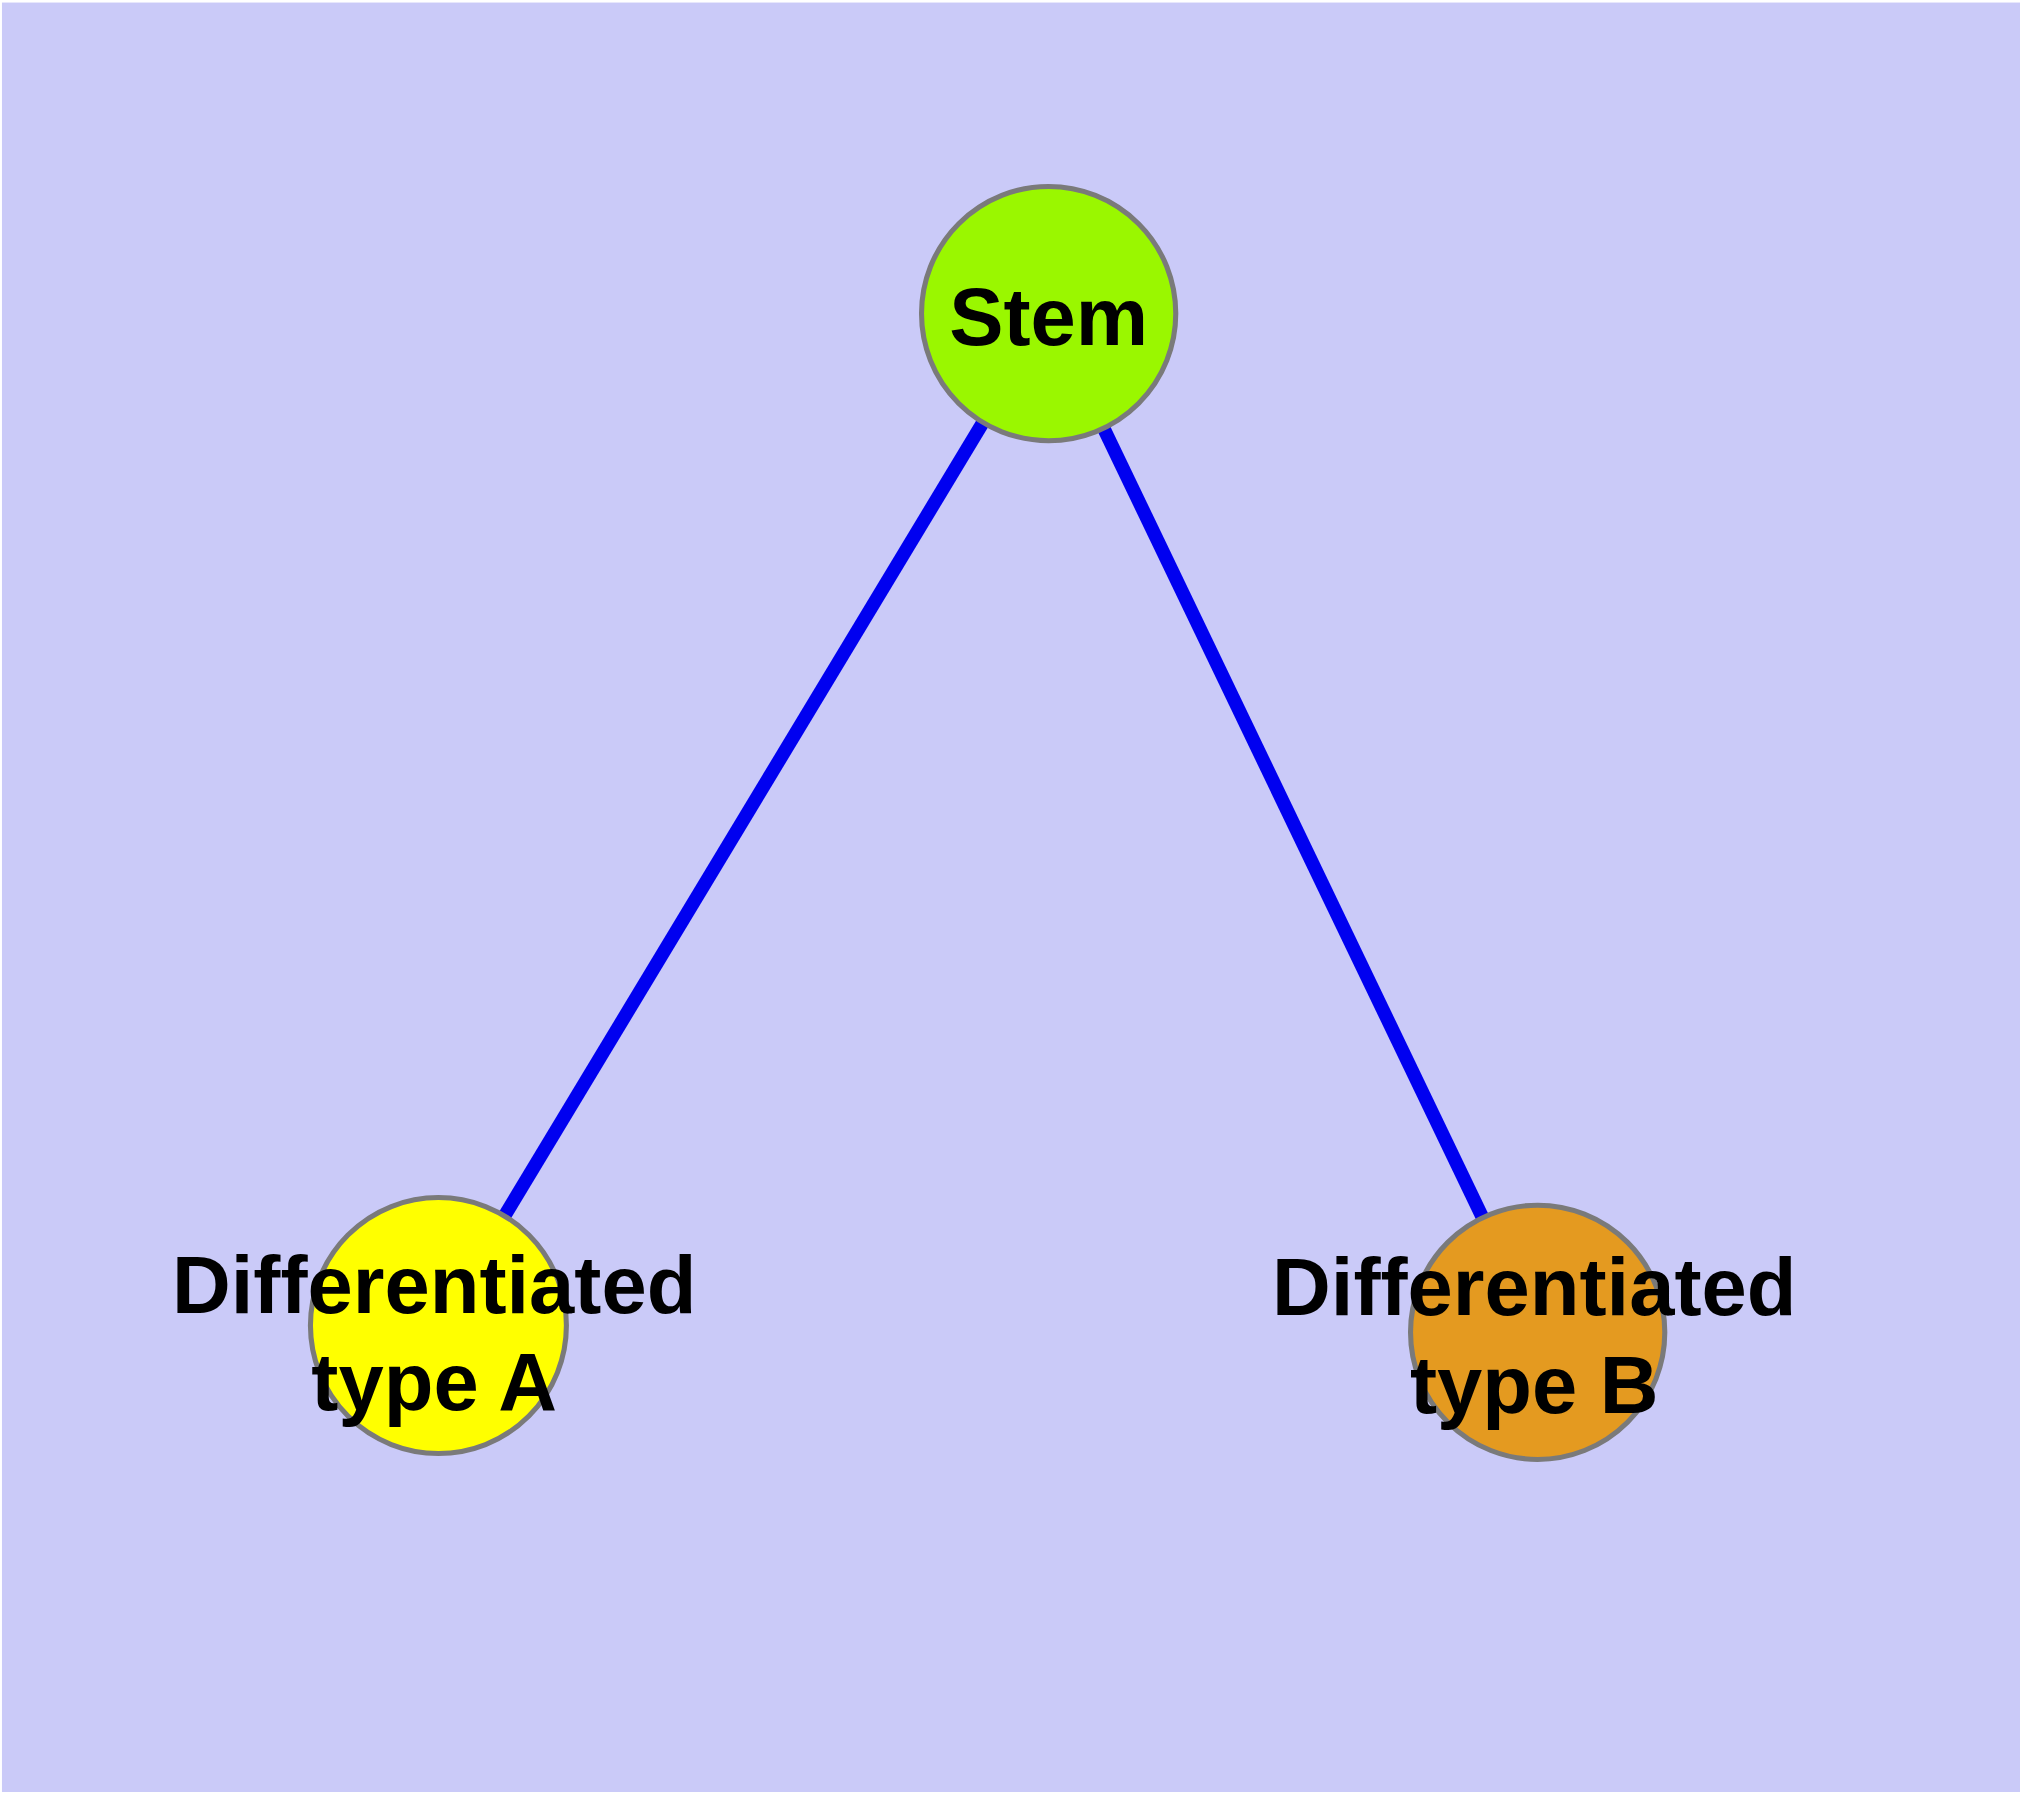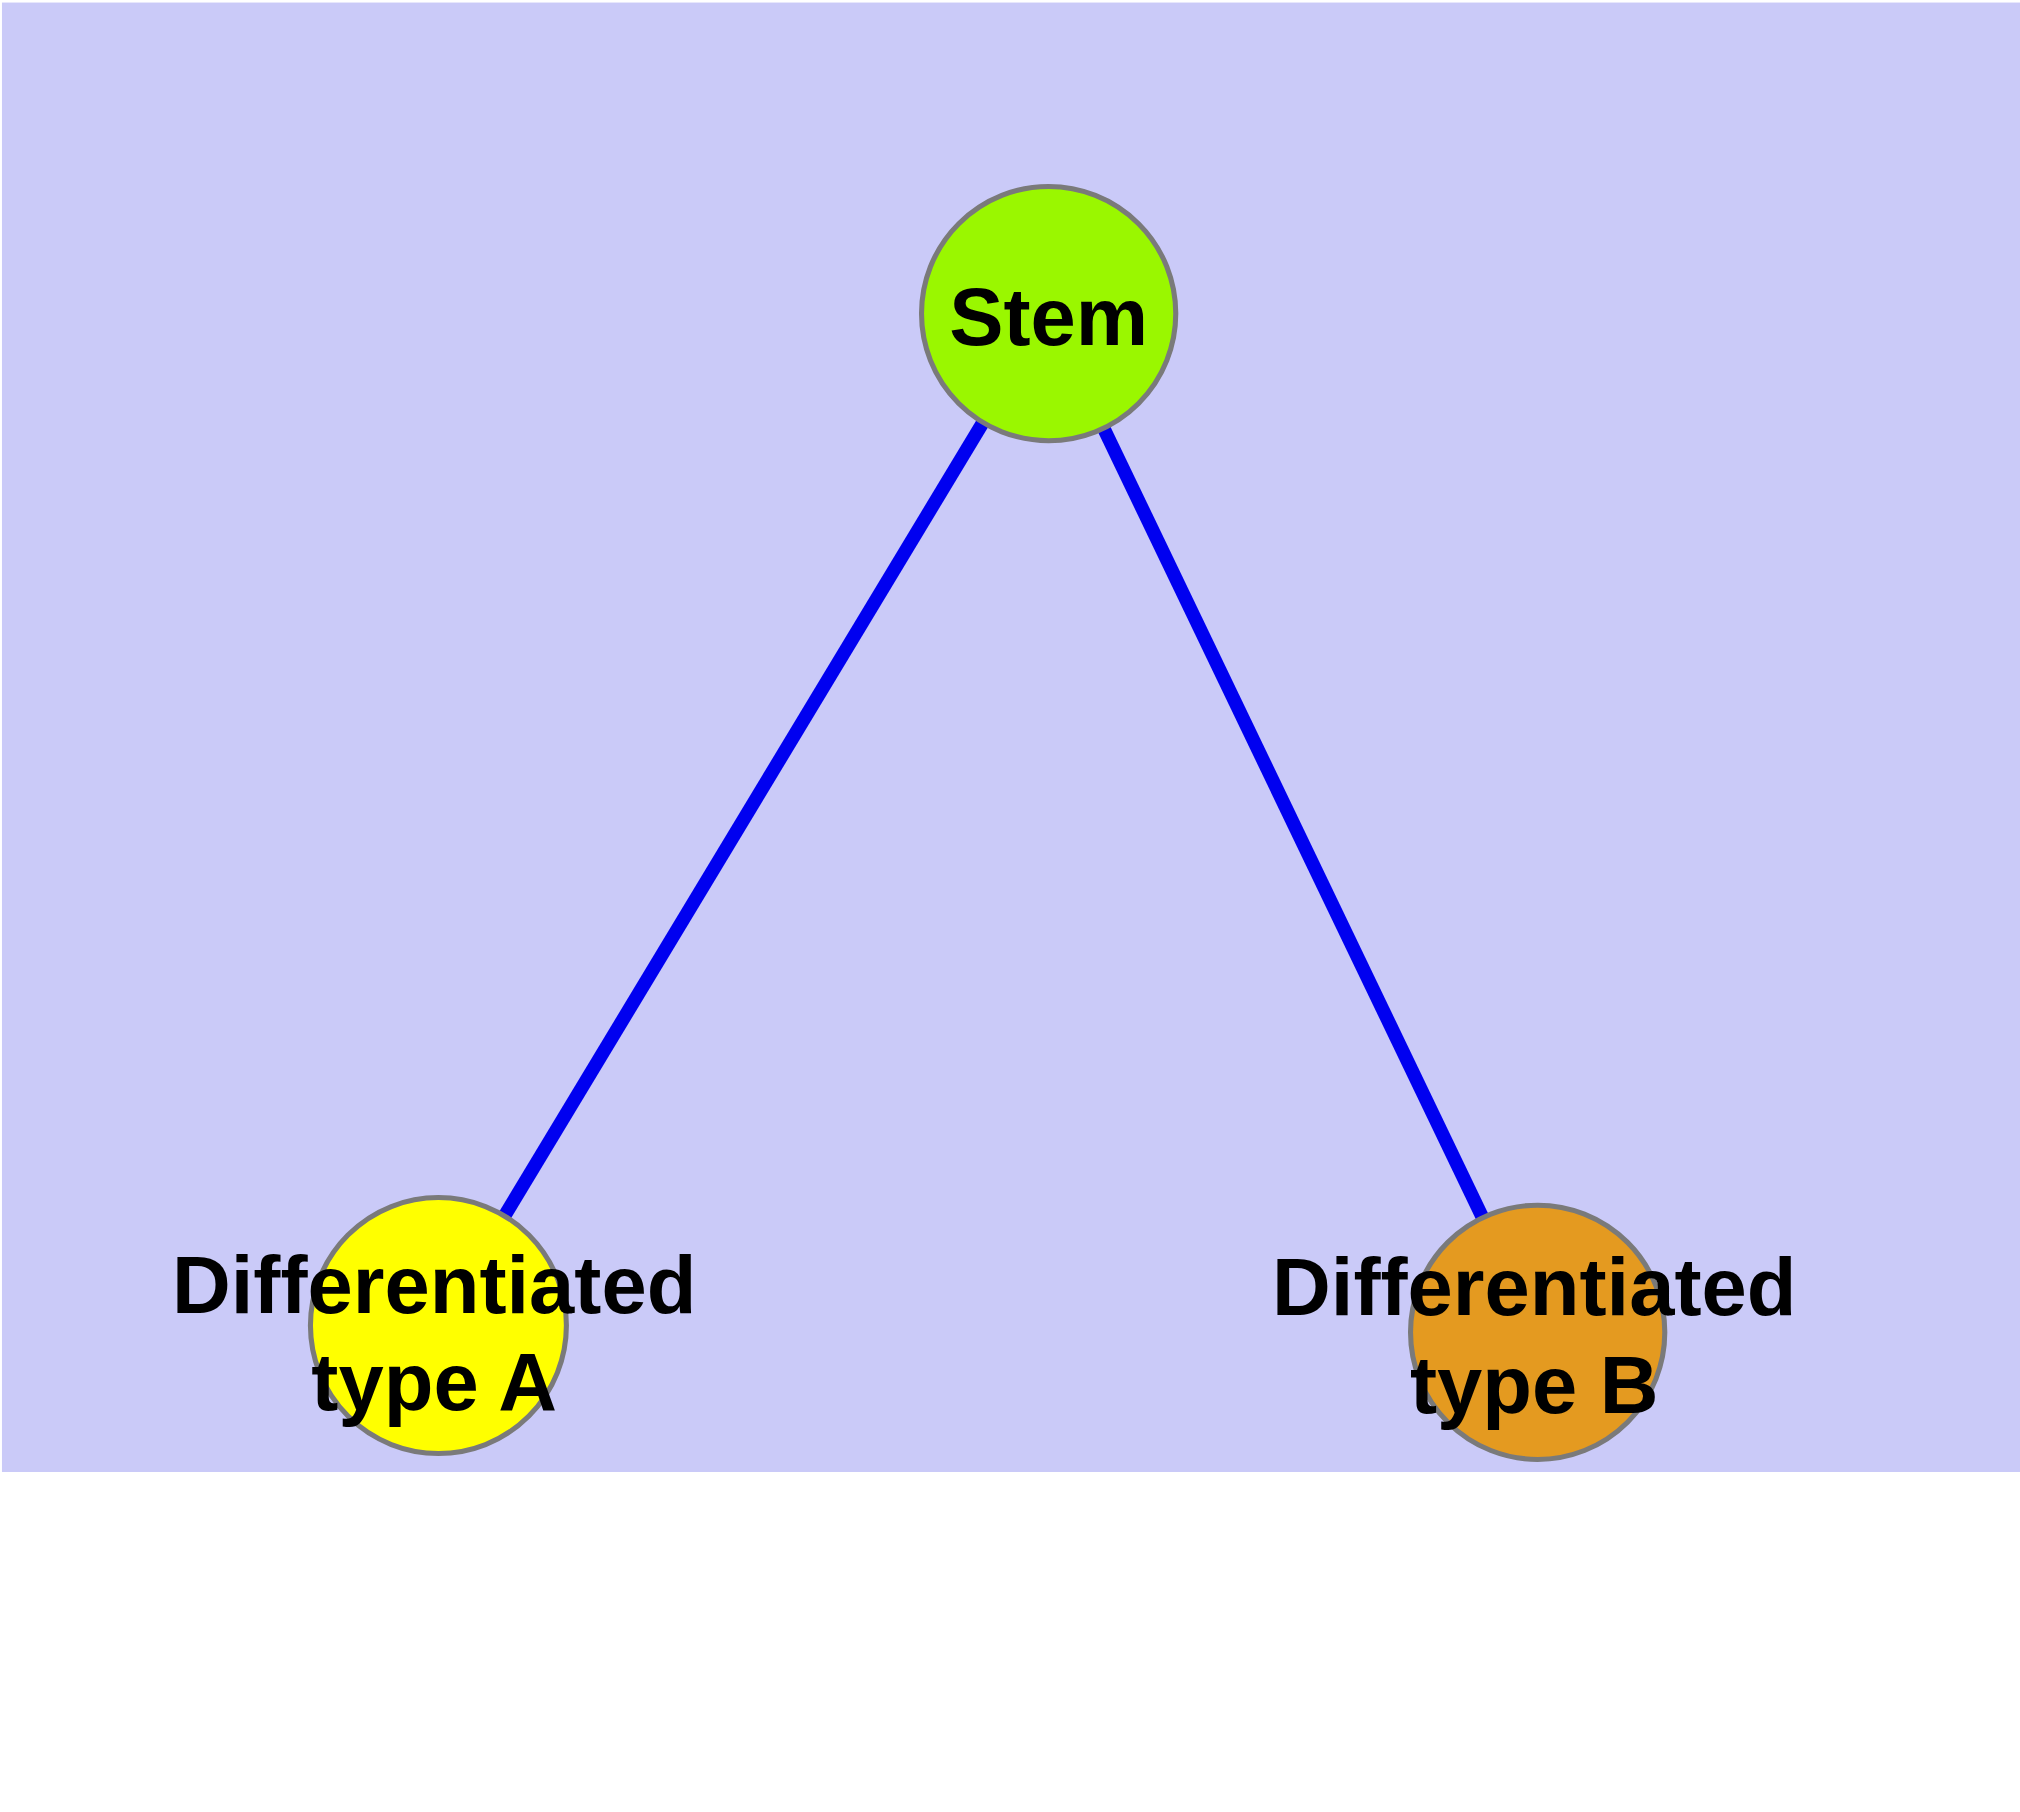--- a/index.html
+++ b/index.html
@@ -2,21 +2,21 @@
 <html style="font-size:13.6px"><head>
 <meta charset="utf-8">
 <style>
   html, body {
     margin: 0;
     padding: 0;
     background: #FFFFFF;
   }
   .stage {
     width: 2021px;
-    height: 1472px;
+    height: 1792px;
     position: relative;
   }
   svg {
     display: block;
     width: 2021px;
     height: 1812px;
   }
   .edge {
     stroke-width: 16px;
     fill: none;

